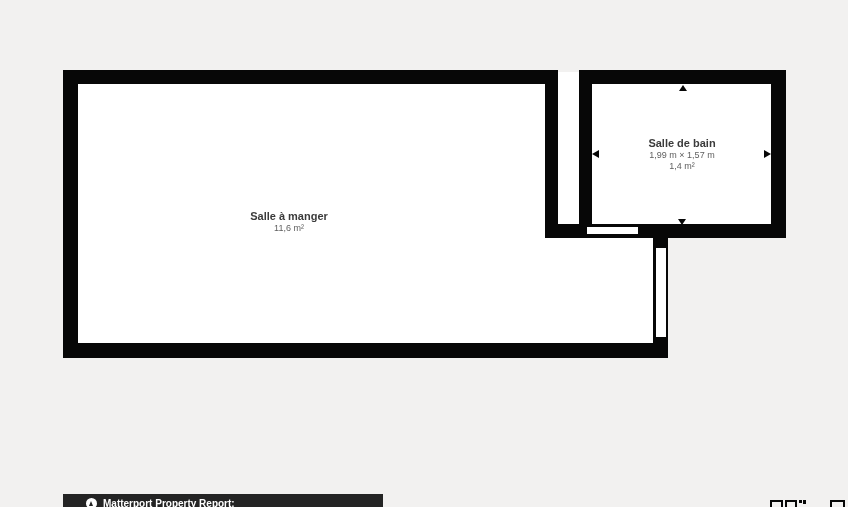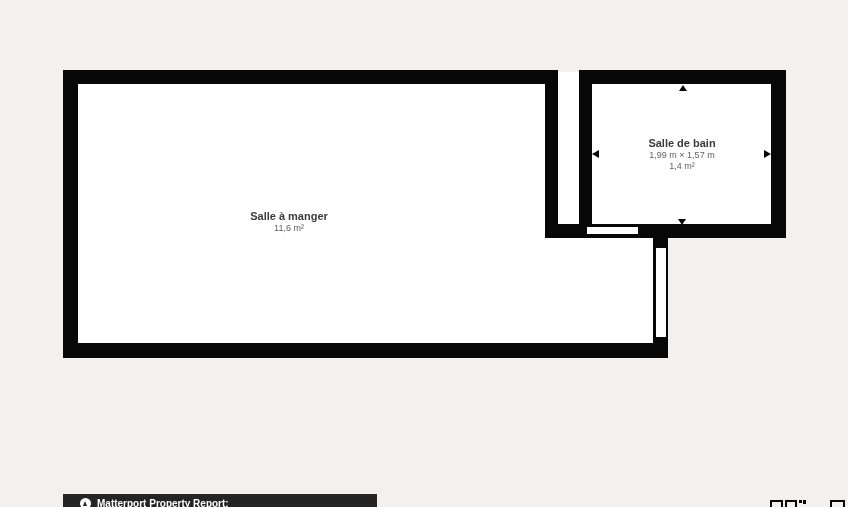--- a/index.html
+++ b/index.html
@@ -87,20 +87,21 @@
 
   
   .footer-bar {
     position: absolute;
     left: 63px; top: 494px;
     width: 314px; height: 13px;
     background: #242424;
     display: flex;
     align-items: flex-start;
     overflow: hidden;
+    padding-left: 6px;
   }
   .footer-logo {
     width: 11px; height: 11px;
     border-radius: 50%;
     background: #ffffff;
     margin: 4px 6px 0 17px;
     position: relative;
     flex: 0 0 auto;
   }
   .footer-logo::after {

